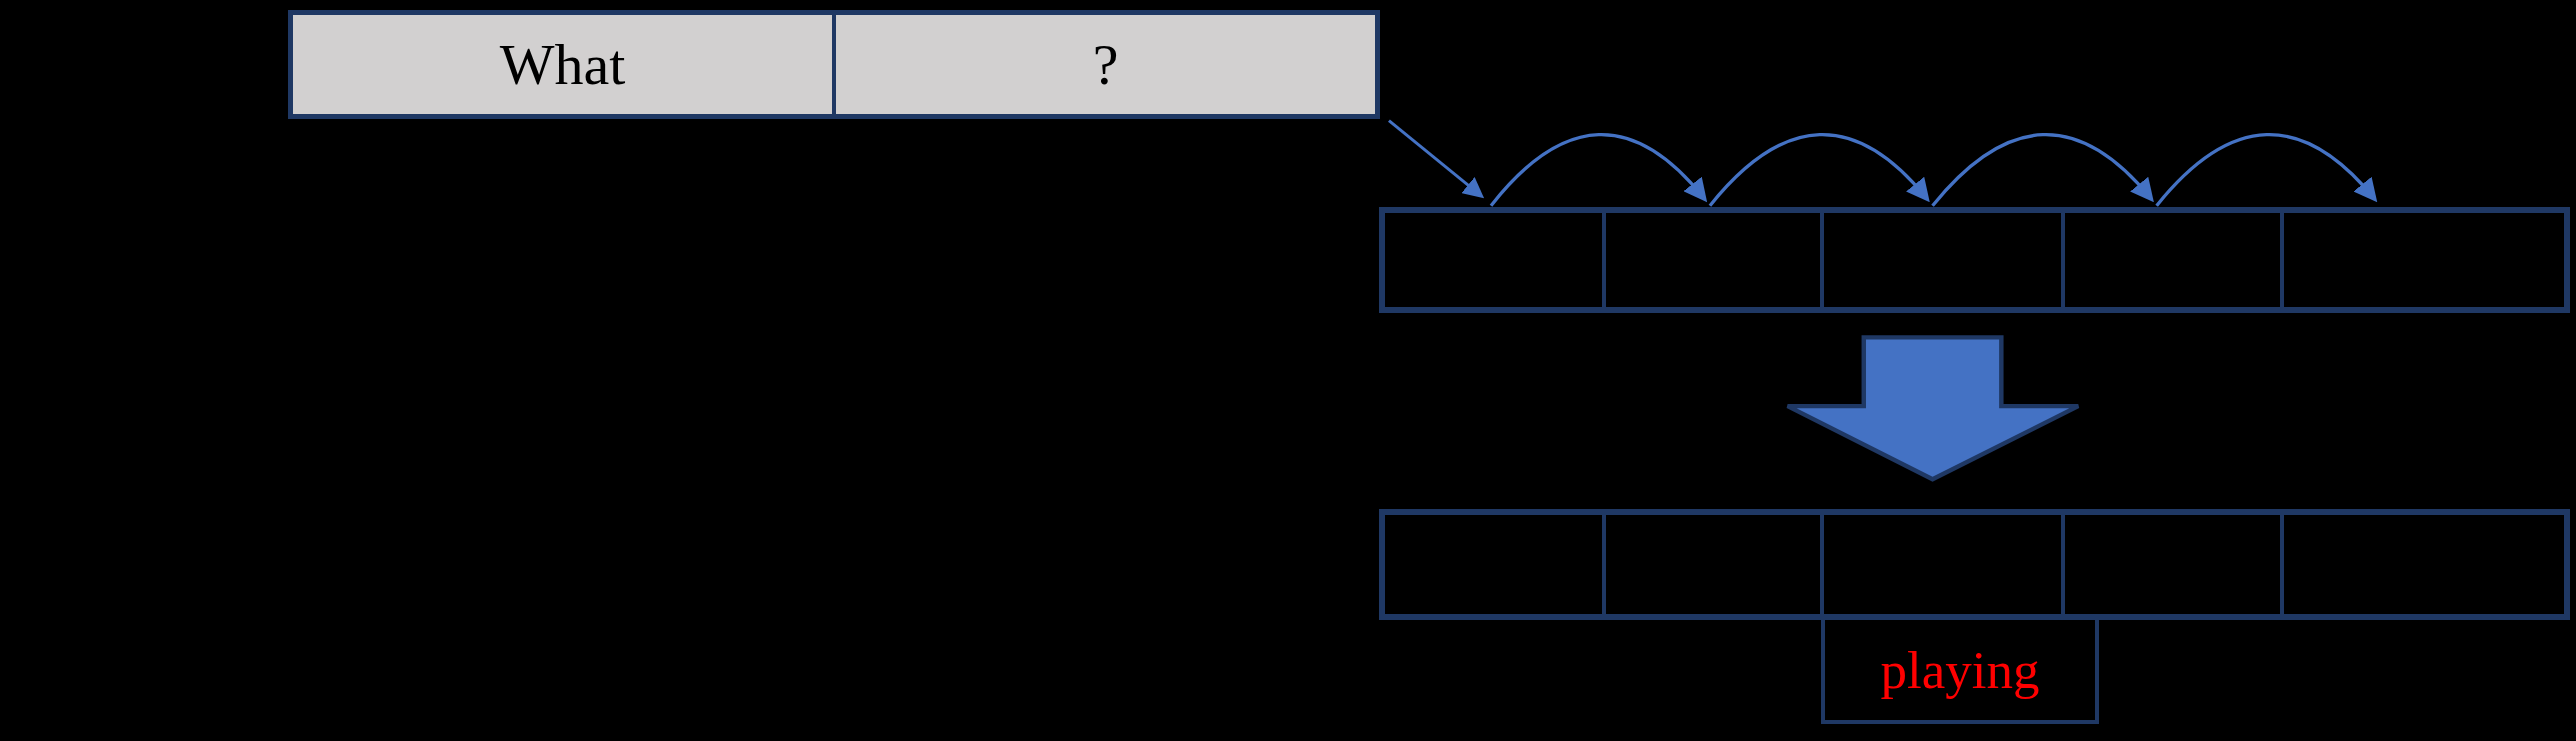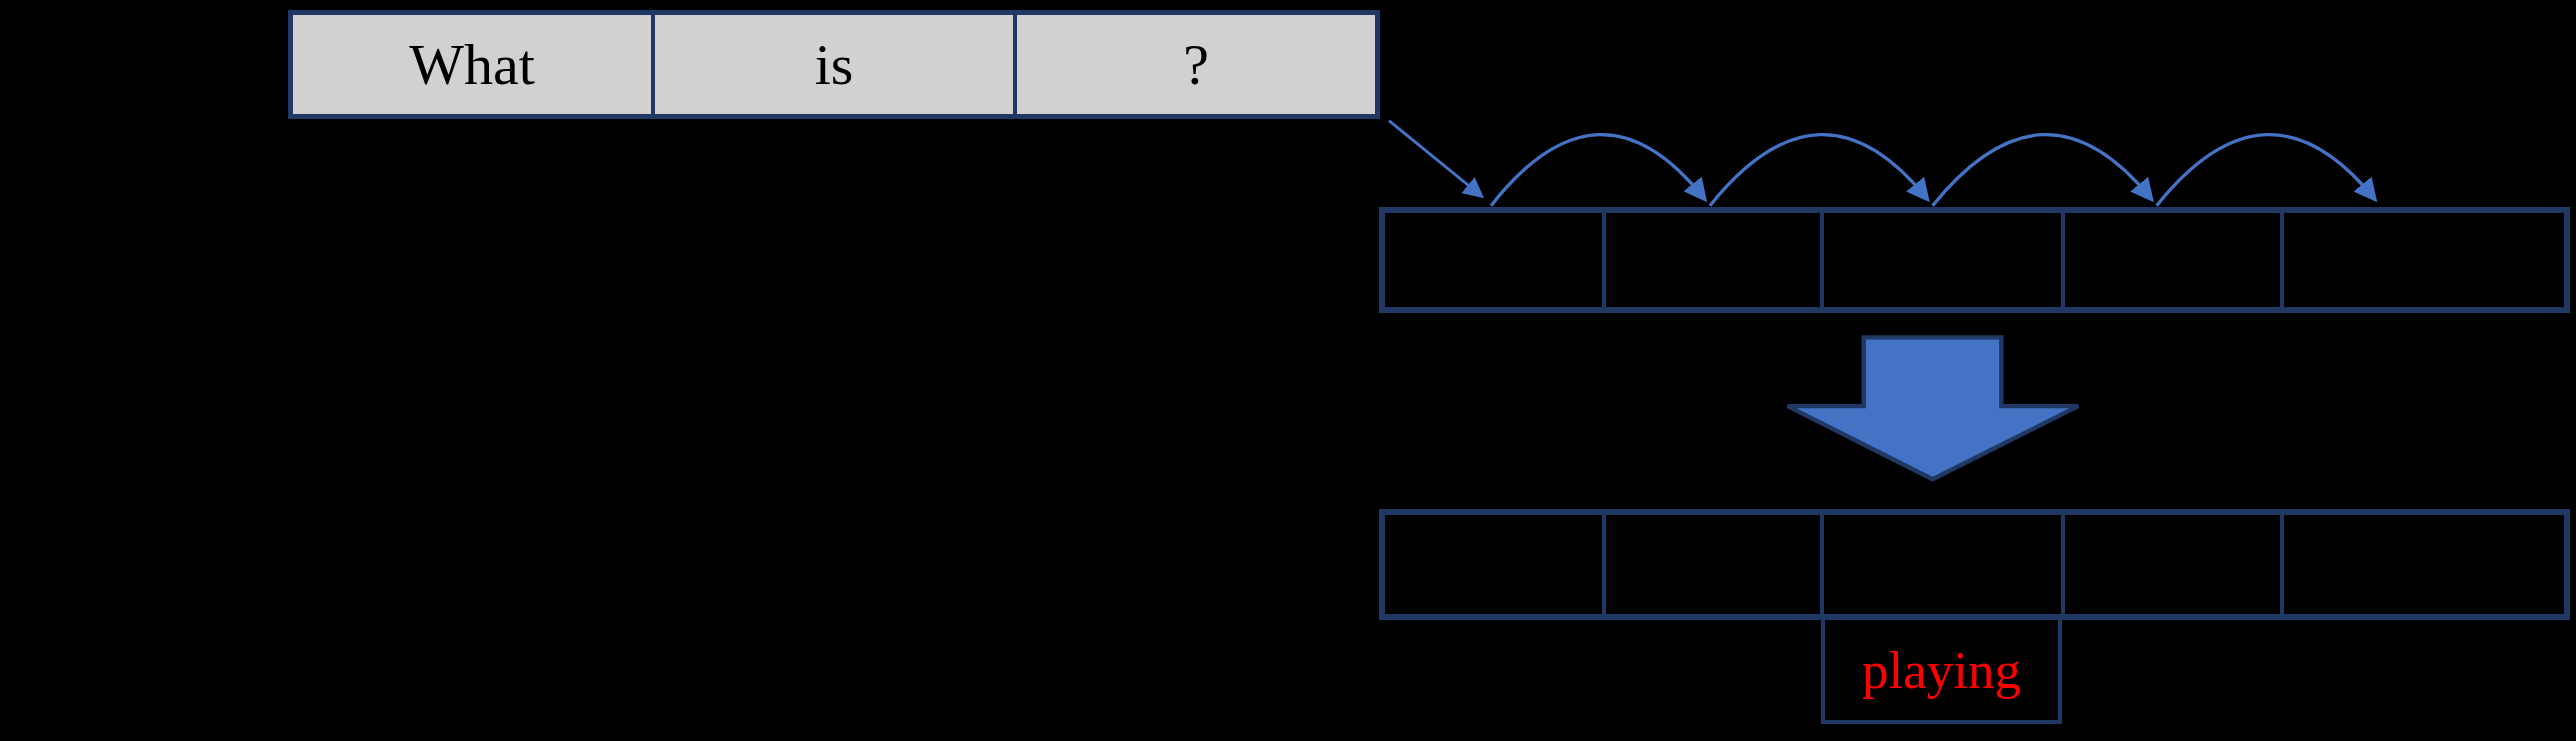--- a/index.html
+++ b/index.html
@@ -57,21 +57,21 @@
     flex-basis: 0;
     border-right: 4.4px solid var(--navy, #1f3864);
   }
   .box-cell:last-child { border-right: none; }
 
   
   .prediction-box {
     position: absolute;
     left: 1821px;
     top: 615px;
-    width: 241px;
+    width: 278px;
     height: 109px;
     box-sizing: border-box;
     border: 4.4px solid var(--navy, #1f3864);
     display: flex;
     align-items: center;
     justify-content: center;
   }
   .prediction-word {
     font-size: 53px;
     color: var(--prediction-red, #ff0000);
@@ -104,21 +104,20 @@
     stroke-linejoin: miter;
   }
 </style>
 </head>
 <body>
 
 <div class="canvas">
 
   <div class="word-row">
     <div class="word-cell">What</div>
-    <div class="word-cell">is</div>
     <div class="word-cell">?</div>
   </div>
 
   <div class="box-row row-tokens">
     <div class="box-cell" style="flex-grow:300"></div>
     <div class="box-cell" style="flex-grow:297"></div>
     <div class="box-cell" style="flex-grow:328"></div>
     <div class="box-cell" style="flex-grow:297"></div>
     <div class="box-cell" style="flex-grow:388"></div>
   </div>

